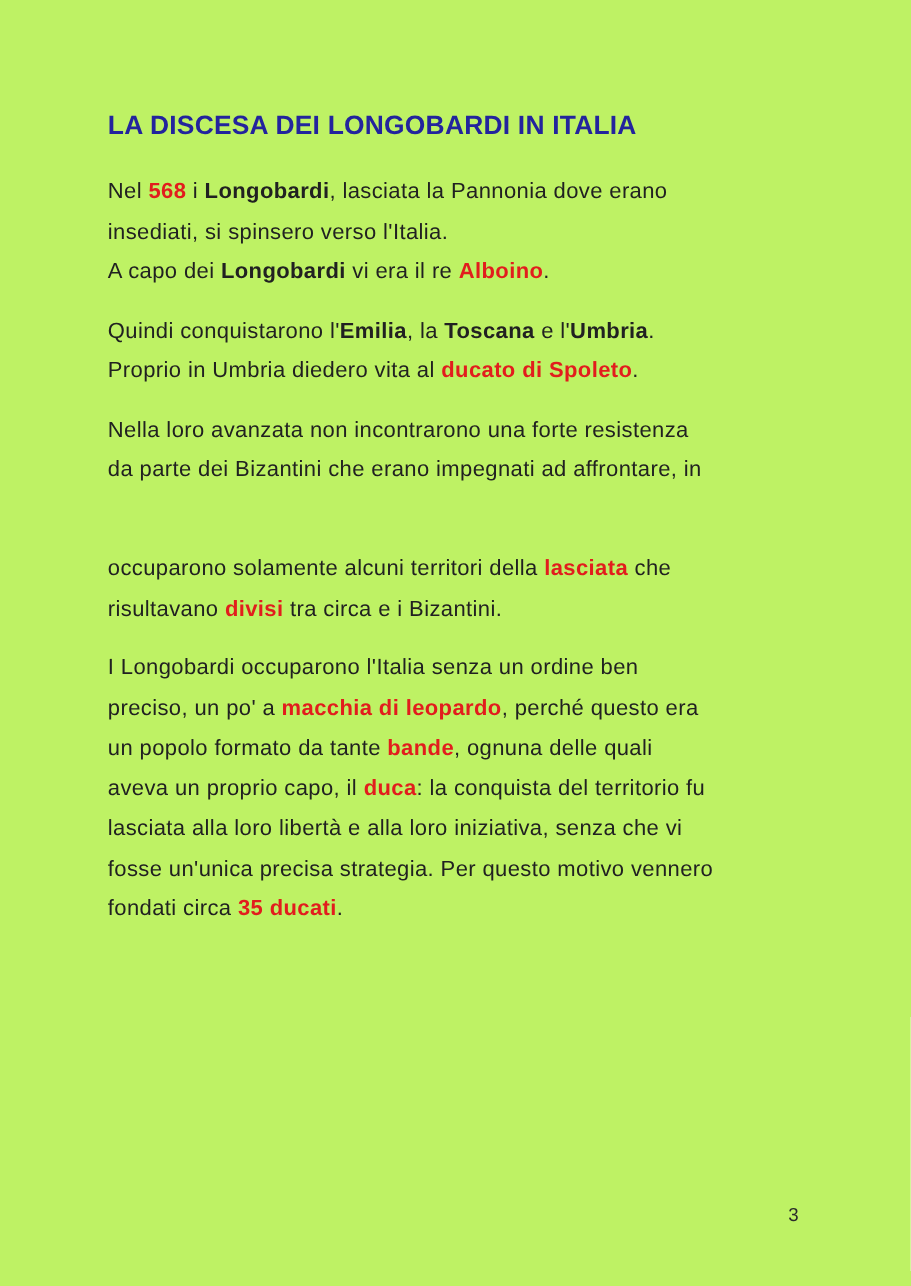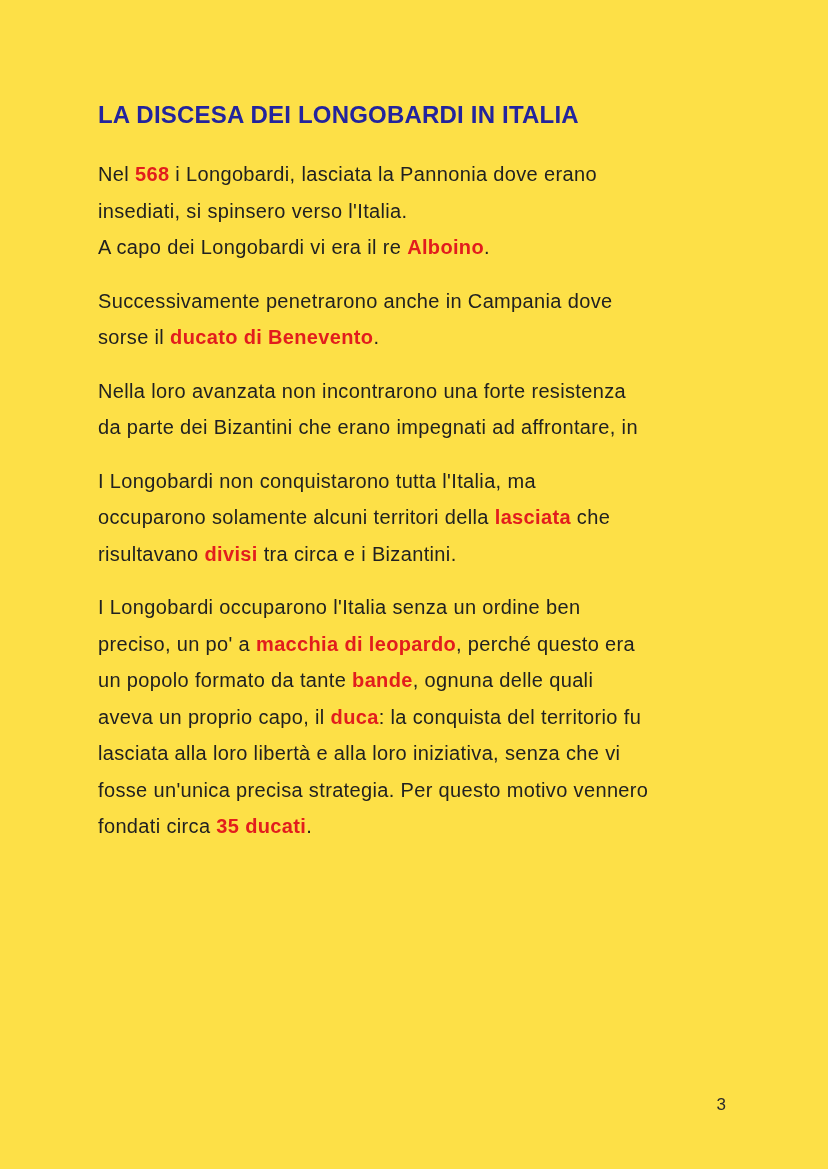--- a/index.html
+++ b/index.html
@@ -1,21 +1,21 @@
 <!DOCTYPE html>
 <html style="--title-color: #23249d; --body-color: #212121; --highlight-color: #e21d1d;"><head>
 <meta charset="utf-8">
 <style>
   * { margin: 0; padding: 0; box-sizing: border-box; }
   html, body { background: #ffffff; }
   .page {
     position: relative;
     width: 828px;
     height: 1169px;
-    background: #fde047;
+    background: #bef264;
     font-family: "Liberation Sans", "DejaVu Sans", sans-serif;
     overflow: hidden;
   }
   .content {
     position: absolute;
     left: 98px;
     top: 101px;
     width: 648px;
   }
   .doc-title {
@@ -26,38 +26,38 @@
     margin-bottom: 27px;
   }
   .para {
     font-size: 20px;
     line-height: 36.5px;
     letter-spacing: 0.35px;
     color: var(--body-color, #212121);
     margin-bottom: 17px;
     font-weight: 400;
   }
-  .para span.bold { font-weight: 400; }
+  .para span.bold { font-weight: 700; }
   .para span.red { font-weight: 700; color: var(--highlight-color, #e21d1d); }
   .page-number {
     position: absolute;
     right: 102px;
     bottom: 54px;
     font-size: 17px;
     color: #2b2b2b;
   }
 </style>
 </head>
 <body>
 
 <div class="page">
   <div class="content">
     <h1 class="doc-title">LA DISCESA DEI LONGOBARDI IN ITALIA</h1>
     <div>
         <p class="para"><span class="">Nel </span><span class="red">568</span><span class=""> i </span><span class="bold">Longobardi</span><span class="">, lasciata la Pannonia dove erano</span><br><span class="">insediati, si spinsero verso l'Italia.</span><br><span class="">A capo dei </span><span class="bold">Longobardi</span><span class=""> vi era il re </span><span class="red">Alboino</span><span class="">.</span></p>
-        <p class="para"><span class="">Successivamente penetrarono anche in </span><span class="bold">Campania</span><span class=""> dove</span><br><span class="">sorse il </span><span class="red">ducato di Benevento</span><span class="">.</span></p>
+        <p class="para"><span class="">Quindi conquistarono l'</span><span class="bold">Emilia</span><span class="">, la </span><span class="bold">Toscana</span><span class=""> e l'</span><span class="bold">Umbria</span><span class="">.</span><br><span class="">Proprio in Umbria diedero vita al </span><span class="red">ducato di Spoleto</span><span class="">.</span></p>
         <p class="para"><span class="">Nella loro avanzata non incontrarono una forte resistenza</span><br><span class="">da parte dei Bizantini che erano impegnati ad affrontare, in</span><br></p>
-        <p class="para"><span class="">I Longobardi non conquistarono tutta l'Italia, ma</span><br><span class="">occuparono solamente alcuni territori della </span><span class="red">lasciata</span><span class=""> che</span><br><span class="">risultavano </span><span class="red">divisi</span><span class=""> tra circa e i Bizantini.</span></p>
+        <p class="para"><br><span class="">occuparono solamente alcuni territori della </span><span class="red">lasciata</span><span class=""> che</span><br><span class="">risultavano </span><span class="red">divisi</span><span class=""> tra circa e i Bizantini.</span></p>
         <p class="para"><span class="">I Longobardi occuparono l'Italia senza un ordine ben</span><br><span class="">preciso, un po' a </span><span class="red">macchia di leopardo</span><span class="">, perché questo era</span><br><span class="">un popolo formato da tante </span><span class="red">bande</span><span class="">, ognuna delle quali</span><br><span class="">aveva un proprio capo, il </span><span class="red">duca</span><span class="">: la conquista del territorio fu</span><br><span class="">lasciata alla loro libertà e alla loro iniziativa, senza che vi</span><br><span class="">fosse un'unica precisa strategia. Per questo motivo vennero</span><br><span class="">fondati circa </span><span class="red">35 ducati</span><span class="">.</span></p>
       </div>
   </div>
   <div class="page-number">3</div>
 </div>
 
 </body></html>

